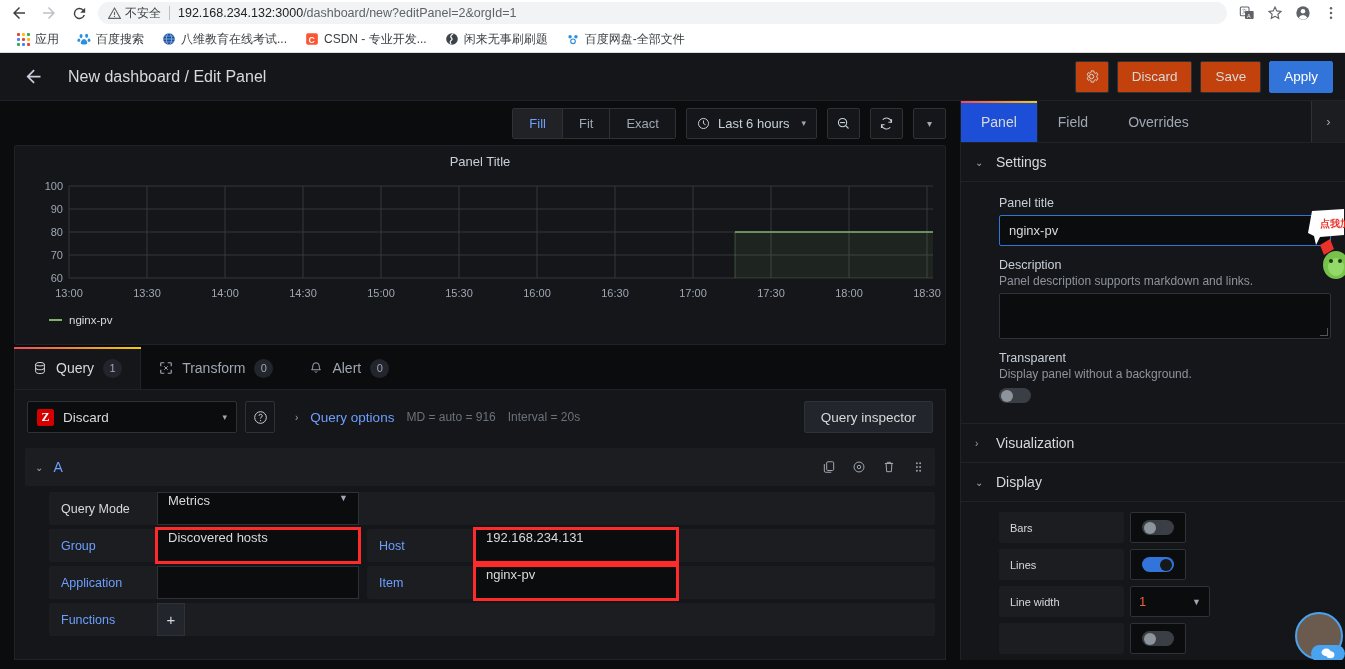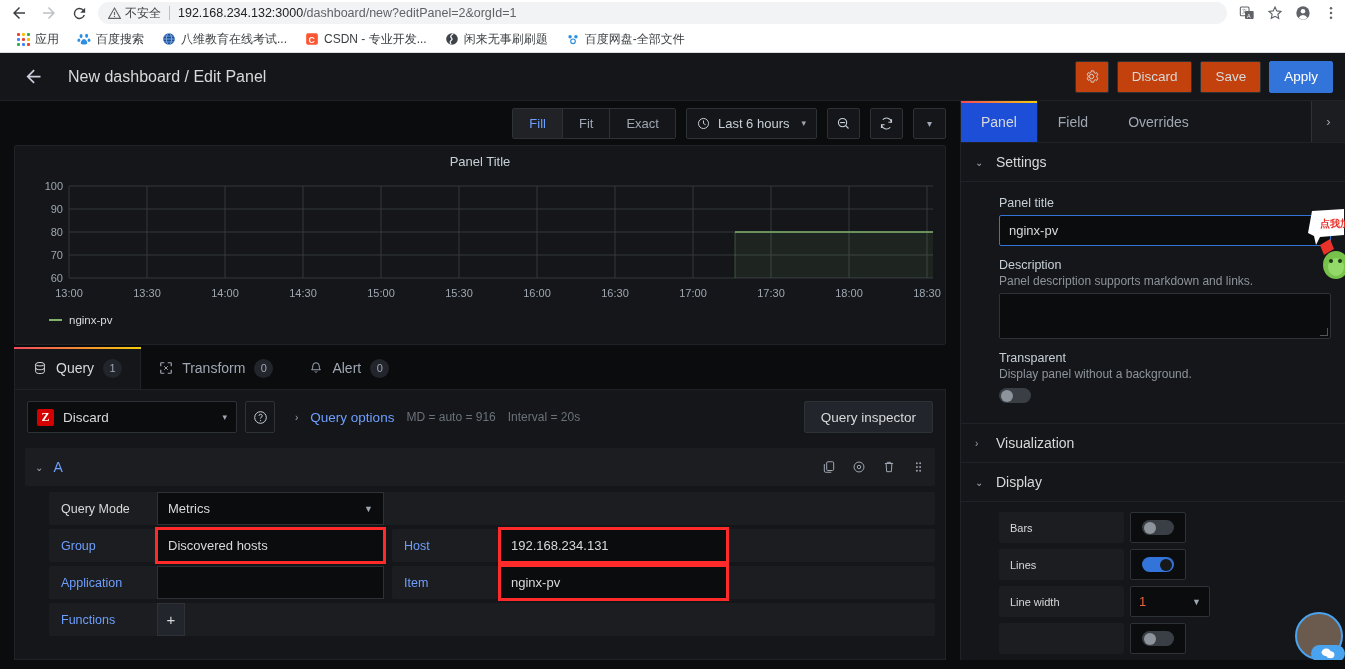--- a/index.html
+++ b/index.html
@@ -159,21 +159,21 @@
 
   .editor { padding: 6px 10px 0 34px; }
   .ed-line { display: flex; align-items: stretch; height: 33px; margin-bottom: 4px; }
   .ed-label {
     width: 108px; background: #1b1d20; display: flex; align-items: center; padding-left: 12px;
     font-size: 12.5px; border-radius: 2px 0 0 2px;
   }
   .ed-label.blue { color: #6e9fff; }
   .ed-label.plain { color: #d8d9da; }
   .ed-field {
-    width: 227px; background: #0b0c0e; border: 1px solid #2c3235; display: flex; align-items: center;
+    width: 202px; background: #0b0c0e; border: 1px solid #2c3235; display: flex; 
     padding: 0 10px; color: #d8d9da; font-size: 13px; position: relative;
   }
   .ed-field .caret-dn { position: absolute; right: 10px; color: #9fa7b3; font-size: 9px; }
   .ed-rest { flex: 1 1 auto; background: #1b1d20; border-radius: 0 2px 2px 0; }
   .ed-gap { width: 8px; }
   .hl-red { outline: 3px solid #ff2a2a; outline-offset: -1px; }
   .plus-btn {
     width: 28px; background: #22252b; border: 1px solid #2c3235; display: flex;
     align-items: center; justify-content: center; color: #d8d9da; font-size: 15px;
   }

